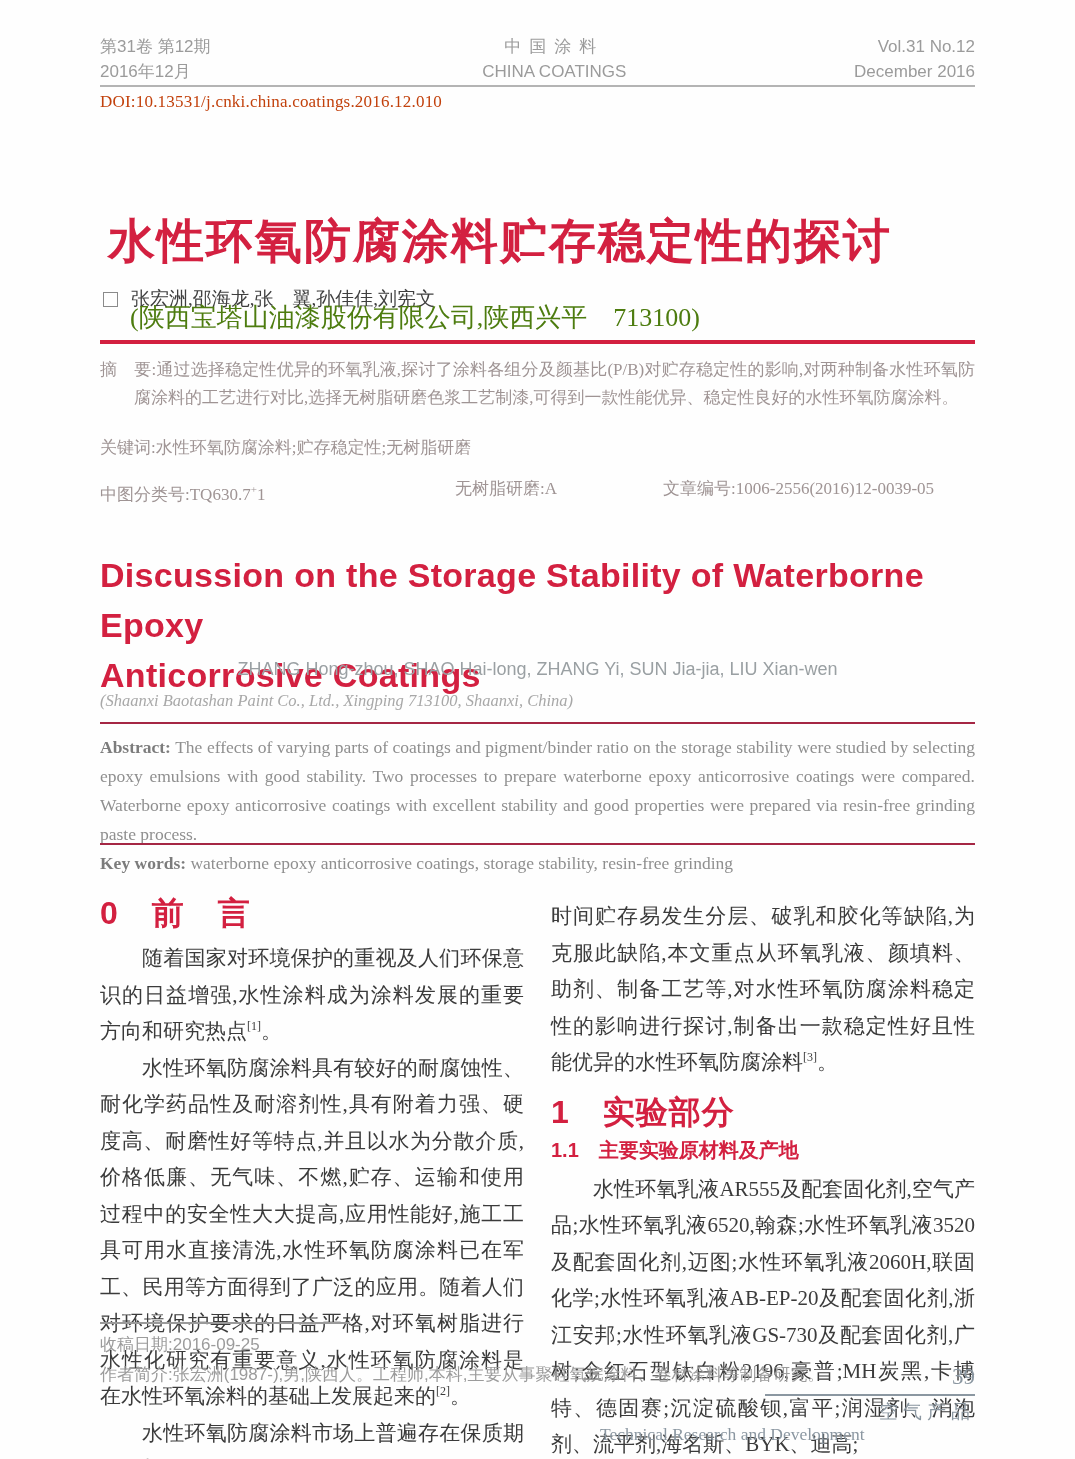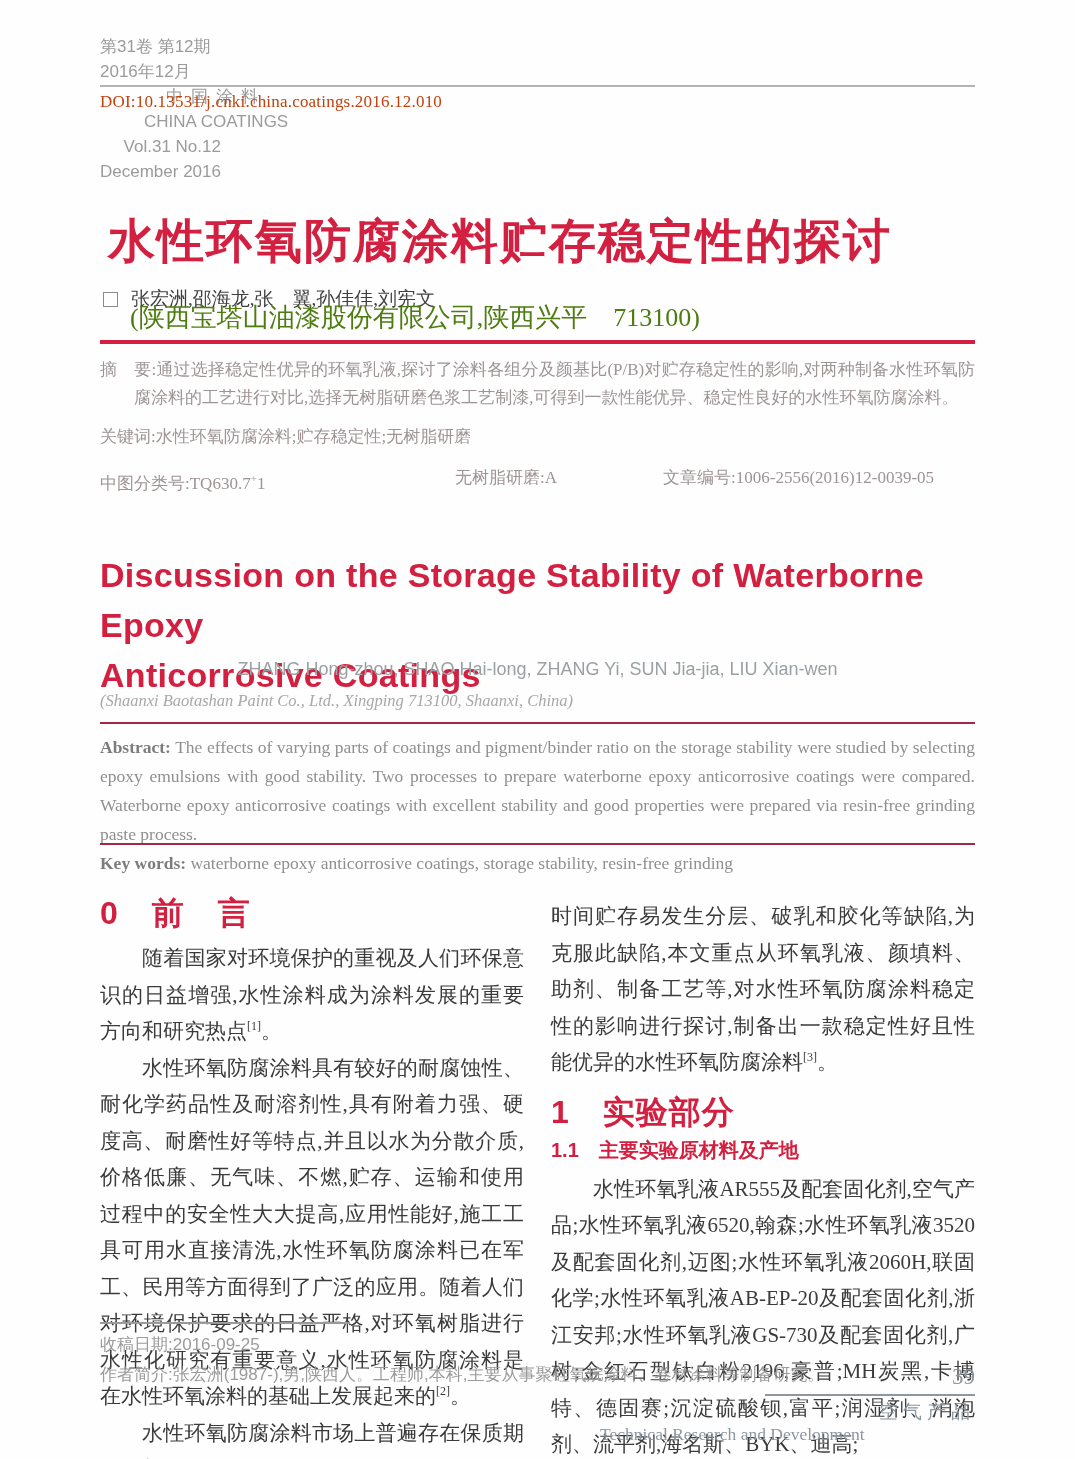--- a/index.html
+++ b/index.html
@@ -9,21 +9,21 @@
     background:#fefefe;
     font-family:"Liberation Serif", serif;
     overflow:hidden;
   }
   .abs{position:absolute;}
   
   .hdr-row{
     left:100px;top:34px;width:875px;
     display:flex;justify-content:space-between;align-items:flex-start;
     font-family:"Liberation Sans", sans-serif;
-    color:#9b9b9b;font-size:17px;line-height:25px;flex-direction:column;
+    color:#9b9b9b;font-size:17px;line-height:25px;
   }
   .hdr-left{text-align:left;}
   .hdr-center{text-align:center;margin-left:44px;}
   .hdr-center .jcn{letter-spacing:8px;}
   .hdr-right{text-align:right;}
   .hdr-rule{left:100px;top:85px;width:875px;height:2px;background:#b4b4b4;}
   .doi{left:100px;top:92px;font-size:17px;color:#c2410c;letter-spacing:0.2px;}
   
   .cn-title{
     left:108px;top:210px;width:875px;
@@ -37,21 +37,21 @@
   }
   .author-square{
     display:inline-block;width:13px;height:13px;
     border:1.5px solid #8a8a8a;margin-right:13px;flex:0 0 auto;
   }
   .cn-affil{left:130px;top:300px;font-size:26px;color:#4d7c0f;}
   .red-rule-thick{left:100px;top:340px;width:875px;height:4px;background:#d32040;}
   
   .cn-abs-block{left:100px;top:356px;width:875px;color:#9f9494;font-size:17px;line-height:28px;}
   .cn-abs-text{margin:0;padding-left:34px;text-indent:-34px;text-align:justify;}
-  .cn-keywords{margin:11px 0 0 0;}
+  .cn-keywords{margin:22px 0 0 0;}
   .cn-meta{position:relative;margin-top:13px;height:26px;}
   .cn-meta .m1{position:absolute;left:0;}
   .cn-meta .m2{position:absolute;left:355px;}
   .cn-meta .m3{position:absolute;left:563px;}
   sup{font-size:11px;}
   
   .en-title{
     left:100px;top:550px;width:880px;
     font-family:"Liberation Sans", sans-serif;
     font-weight:bold;font-size:34px;line-height:50px;

